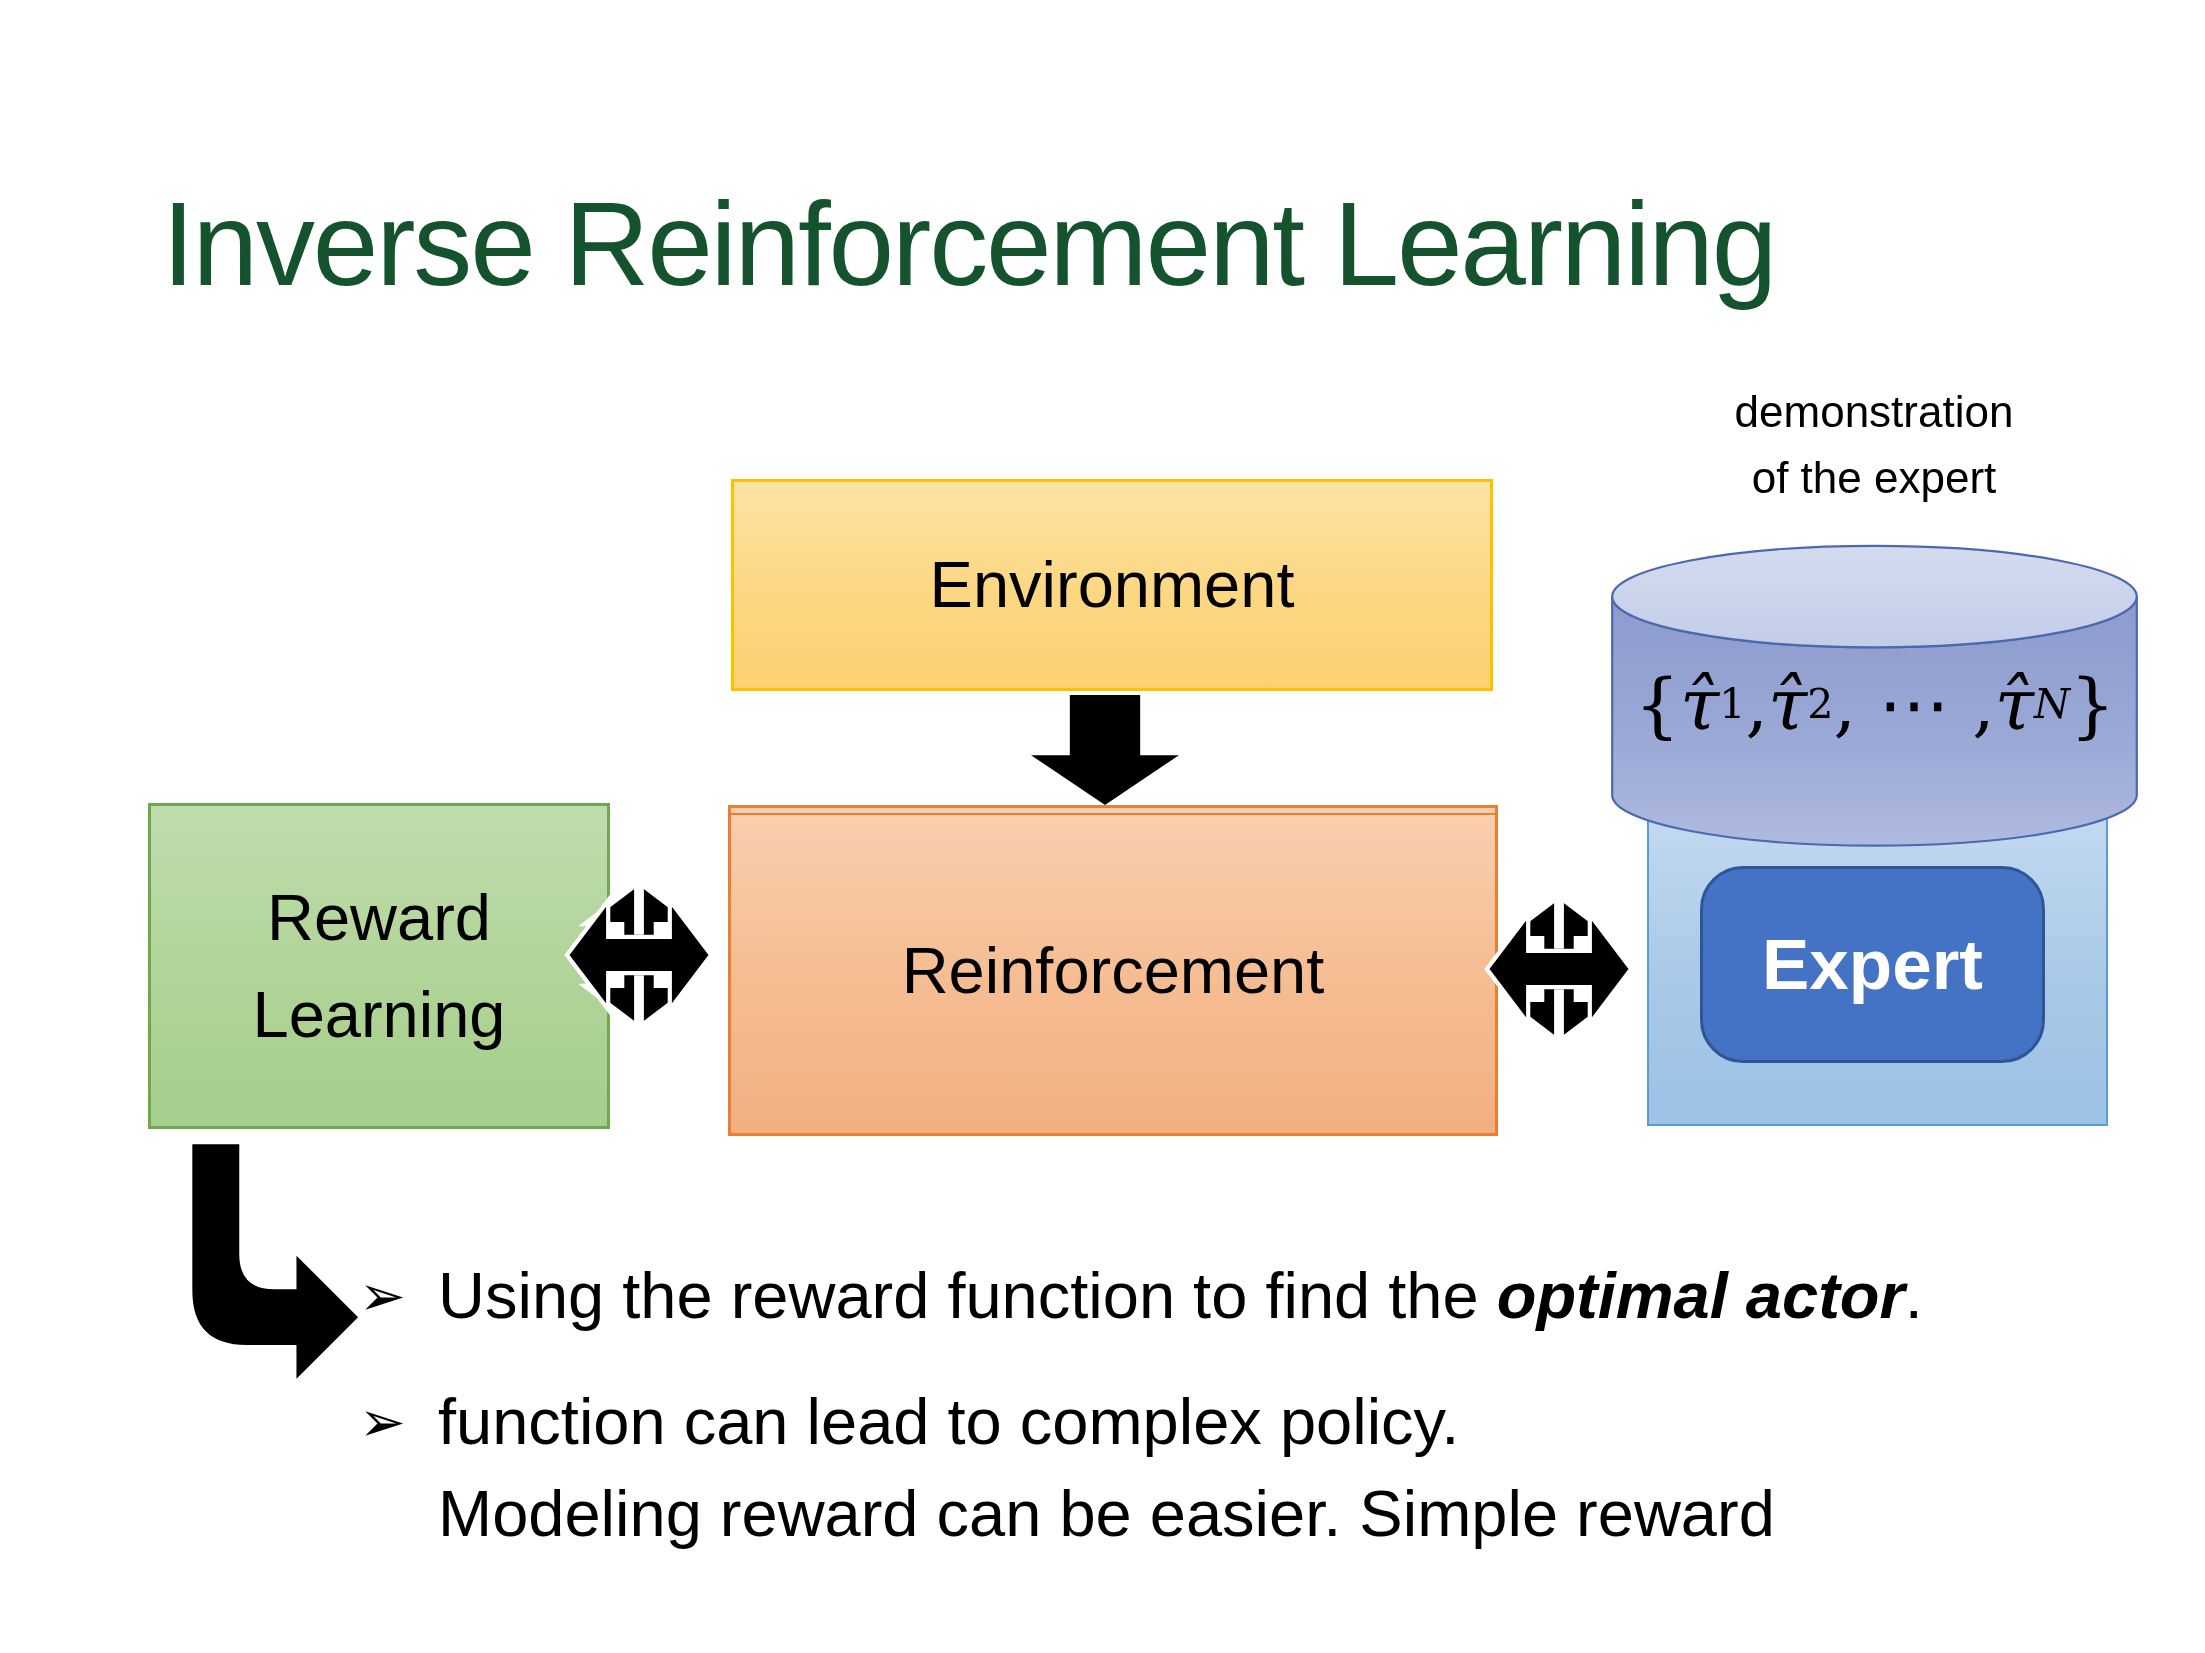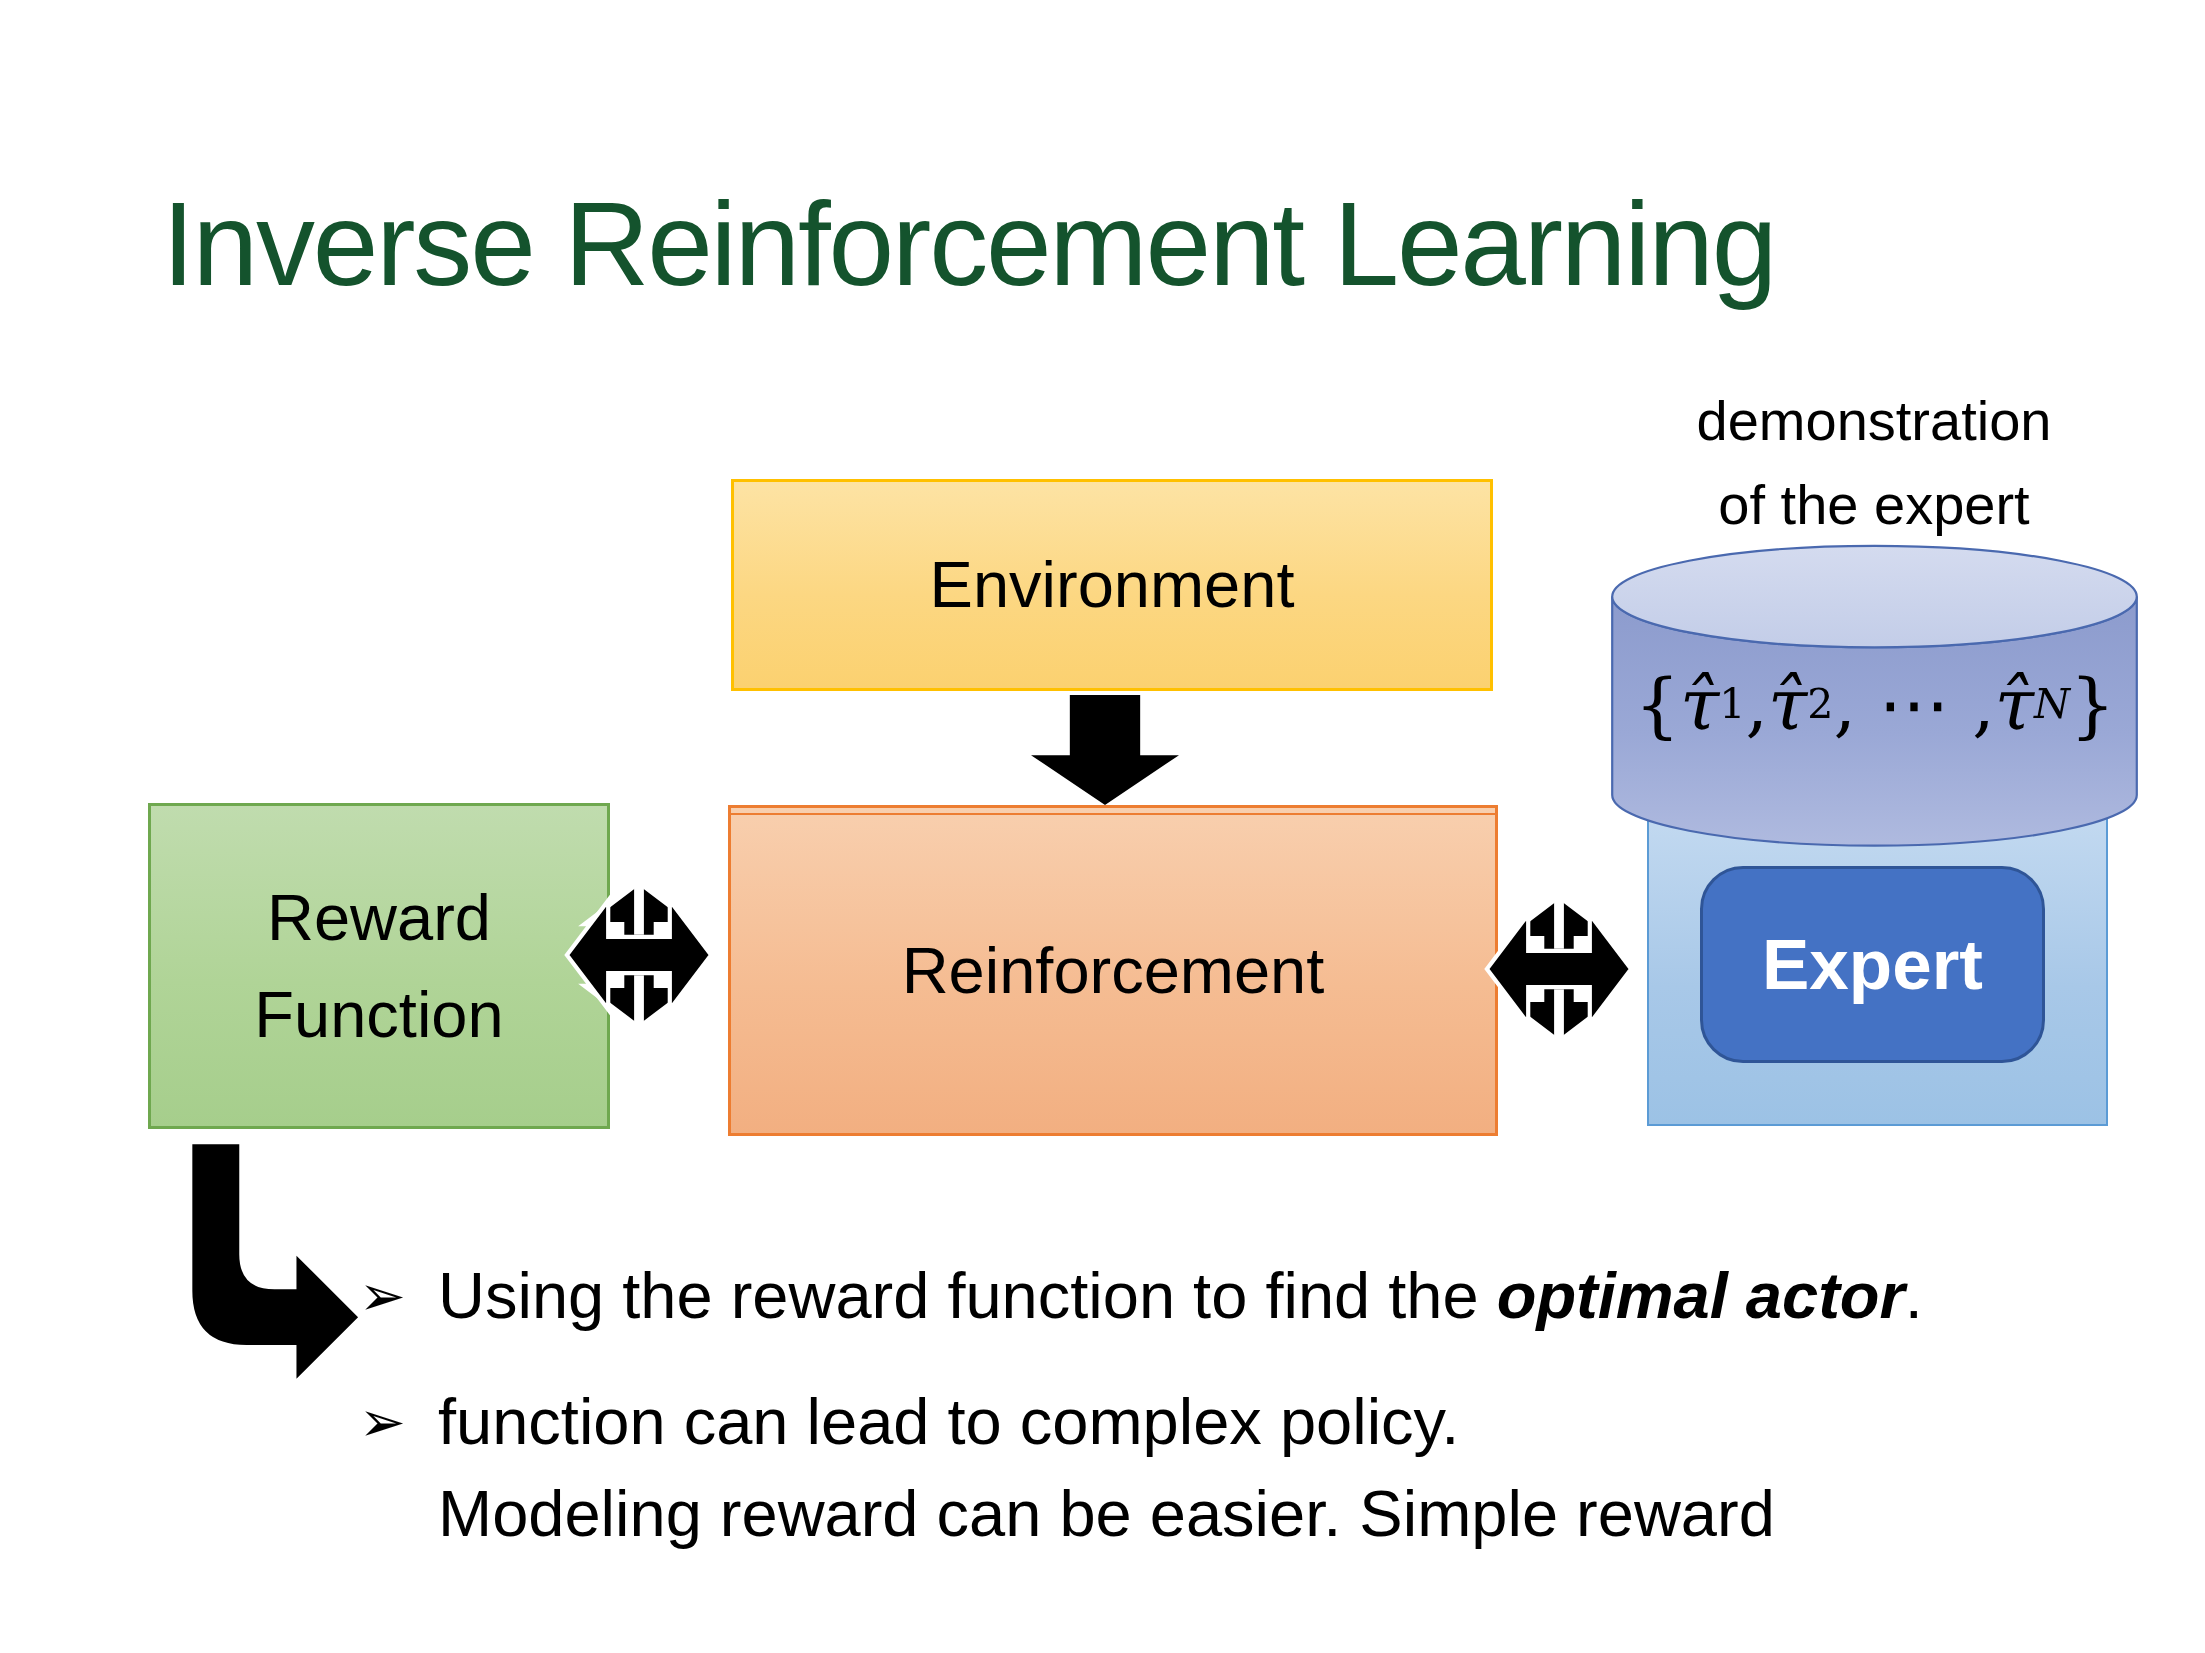--- a/index.html
+++ b/index.html
@@ -5,21 +5,21 @@
   html,body{margin:0;padding:0;background:#fff;}
   body{width:2205px;height:1654px;overflow:hidden;
        font-family:"Liberation Sans",sans-serif;color:#0d0d0d;}
   .slide{position:relative;width:2205px;height:1654px;background:#ffffff;}
   .abs{position:absolute;}
 
   .title{left:162px;top:176px;width:1882px;font-size:118px;letter-spacing:-2.2px;
          white-space:nowrap;color:#14532d;}
 
   .demo-label{left:1602px;top:379px;width:544px;text-align:center;
-              font-size:56px;line-height:1.5;color:#000;}
+              font-size:44px;line-height:1.5;color:#000;}
 
   .box{display:flex;flex-direction:column;align-items:center;justify-content:center;
        text-align:left;font-size:65px;line-height:1.5;box-sizing:border-box;color:#000;}
   .box-env{left:731px;top:479px;width:762px;height:212px;
            background:linear-gradient(180deg,#FDE3A4 0%,#FCD782 55%,#FBD170 100%);
            border:3.7px solid #FFC000;}
   .box-reward{left:112px;top:803px;width:462px;height:326px;
            background:linear-gradient(180deg,#C0DCAE 0%,#B0D497 55%,#A6CE8C 100%);
            border:3.7px solid #6FA84F;margin-left:36px;}
   .box-rl{left:728px;top:805px;width:770px;height:331px;
@@ -74,21 +74,21 @@
   <div class="abs box box-env">
     <div>Environment</div>
   </div>
 
   <svg class="abs arrow-svg down-arrow" viewBox="0 0 202 150" xmlns="http://www.w3.org/2000/svg">
     <path d="M53,0 L149,0 L149,82 L202,82 L101,150 L0,82 L53,82 Z" fill="#000"></path>
   </svg>
 
   <div class="abs box box-reward">
     <div>Reward</div>
-    <div>Function</div>
+    <div>Learning</div>
   </div>
 
   <div class="abs box box-rl">
     <div>Reinforcement</div>
   </div>
 
   <svg class="abs arrow-svg dbl-arrow-left" viewBox="-110 -110 220 220" xmlns="http://www.w3.org/2000/svg">
     <path d="M0,-103 L78,-44 L24,-44 L24,44 L78,44 L0,103 L-78,44 L-24,44 L-24,-44 L-78,-44 Z" fill="#000" stroke="#fff" stroke-width="6"></path>
     <rect x="-7" y="-108" width="14" height="79" fill="#fff"></rect>
     <rect x="-7" y="29" width="14" height="79" fill="#fff"></rect>

